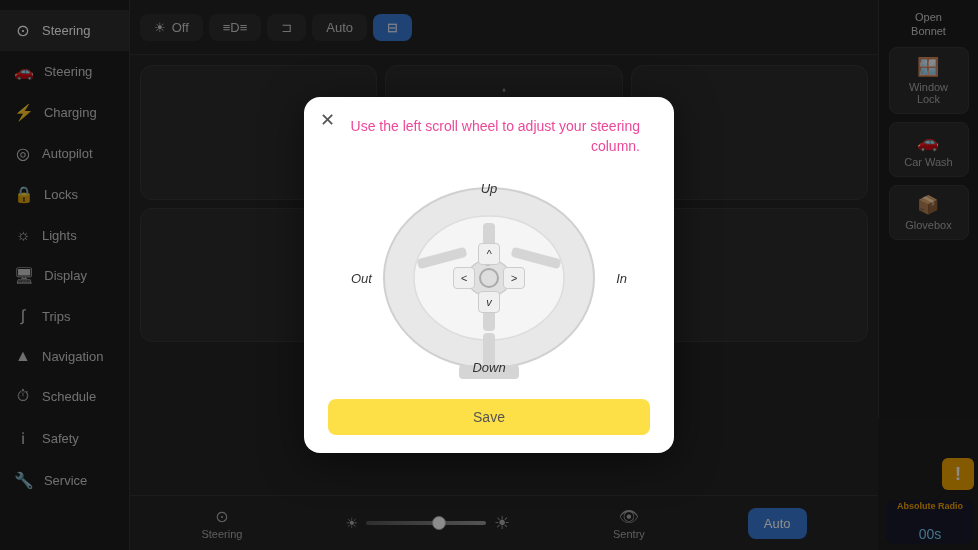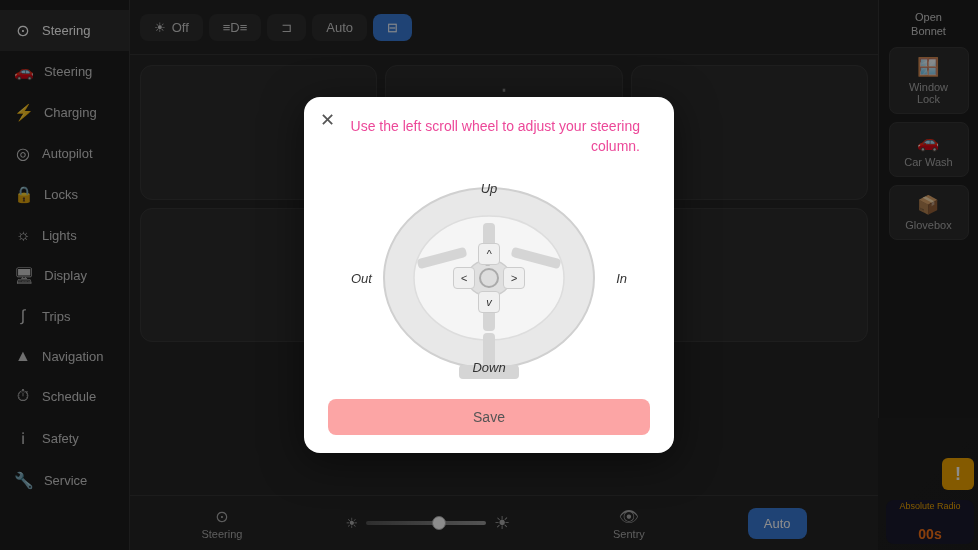--- a/index.html
+++ b/index.html
@@ -251,21 +251,21 @@
       margin-top: 8px;
     }
 
     .modal-footer-btn {
       flex: 1;
       padding: 10px;
       border-radius: 8px;
       font-size: 14px;
       text-align: center;
       cursor: pointer;
-      background: #fca5a5;
+      background: #fde047;
       color: #555;
       border: none;
     }
 
     
     .bottom-strip {
       position: absolute;
       bottom: 0;
       left: 130px;
       right: 100px;
@@ -532,17 +532,17 @@
     <div class="modal-footer">
       <button class="modal-footer-btn">Save</button>
     </div>
   </div>
 </div>
 
 <div class="warning-badge">!</div>
 
 <div class="radio-widget">
   <div style="display:flex;flex-direction:column;align-items:center;justify-content:center;height:100%;gap:2px;">
-    <span style="color:#f0a500;font-size:9px;font-weight:normal;text-align:right;line-height:1.1;">Absolute
+    <span style="color:#f0a500;font-size:9px;font-weight:bold;text-align:right;line-height:1.1;">Absolute
 Radio</span>
-    <span style="color:#f97316;font-size:14px;font-weight:bold;margin-top:12px;">00s</span>
+    <span style="color:#7dd3fc;font-size:14px;font-weight:normal;margin-top:12px;">00s</span>
   </div>
 </div>
 
 </body></html>

